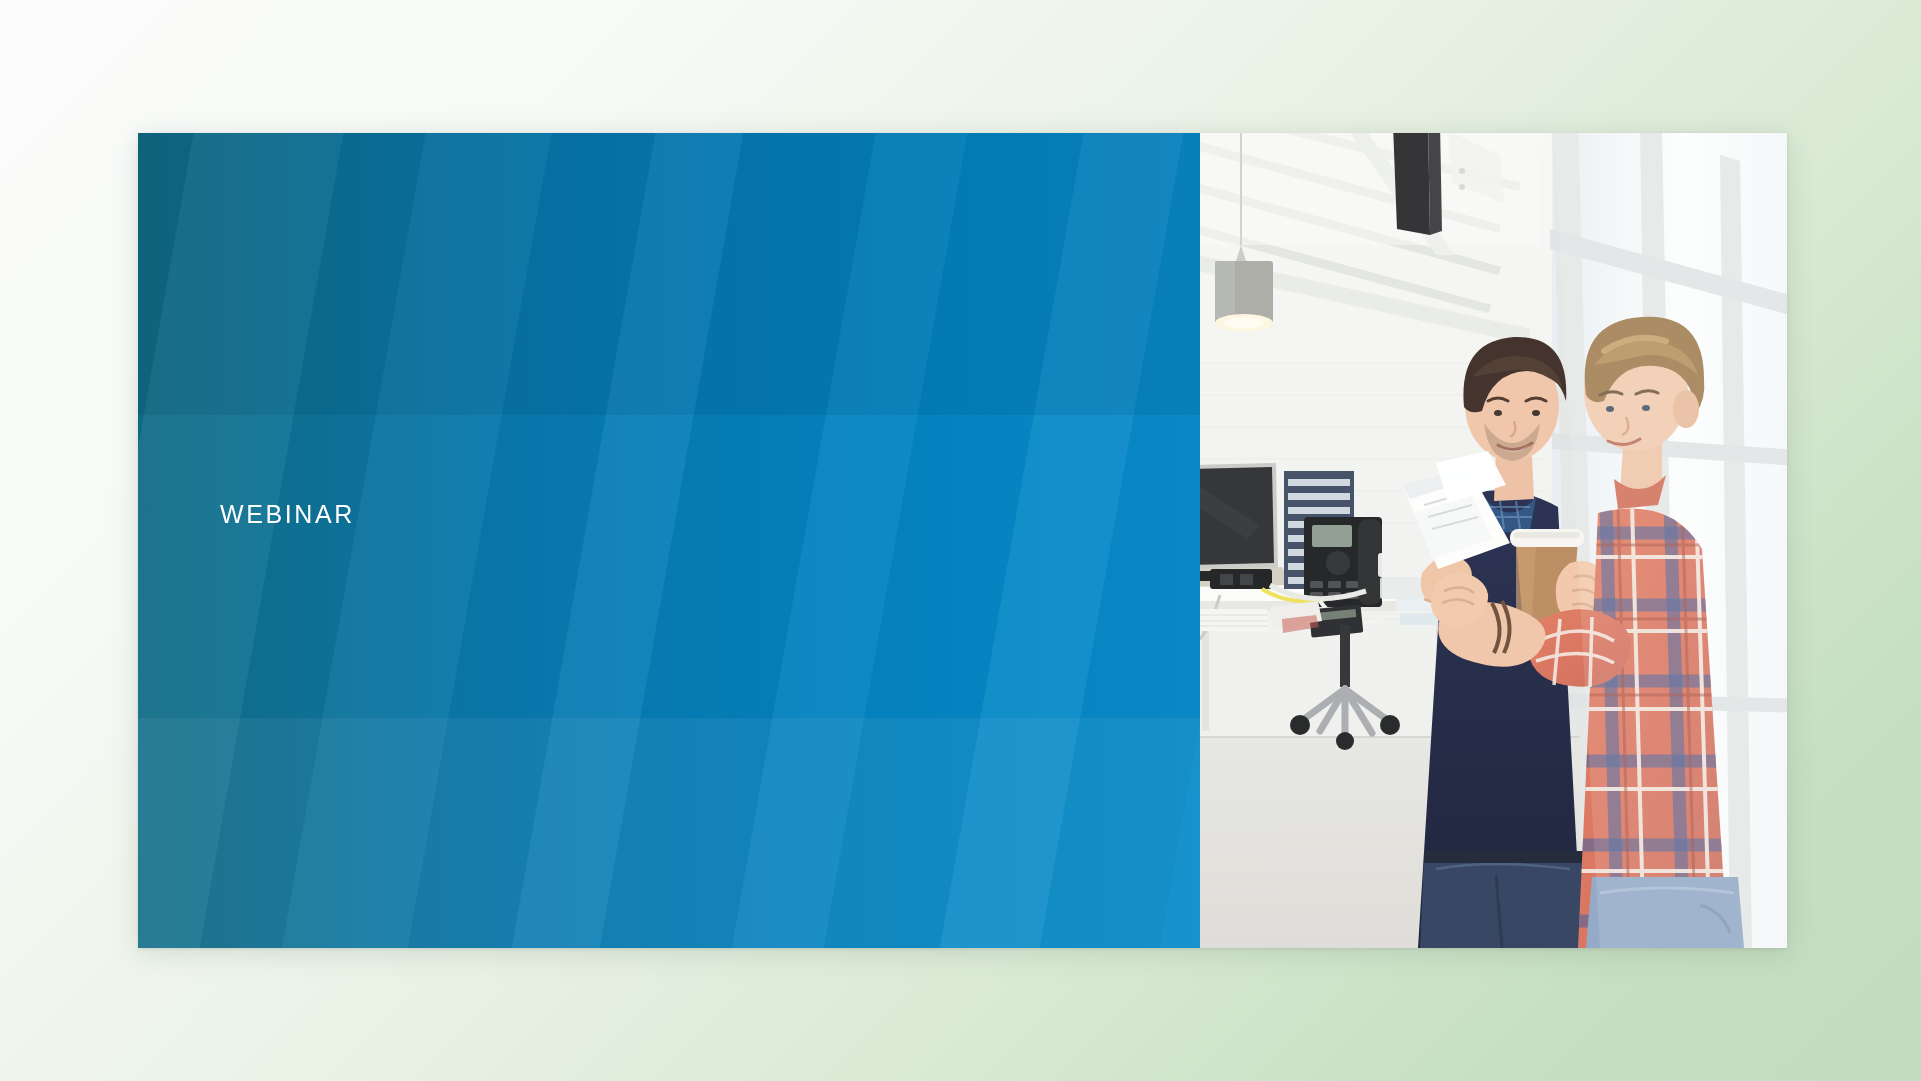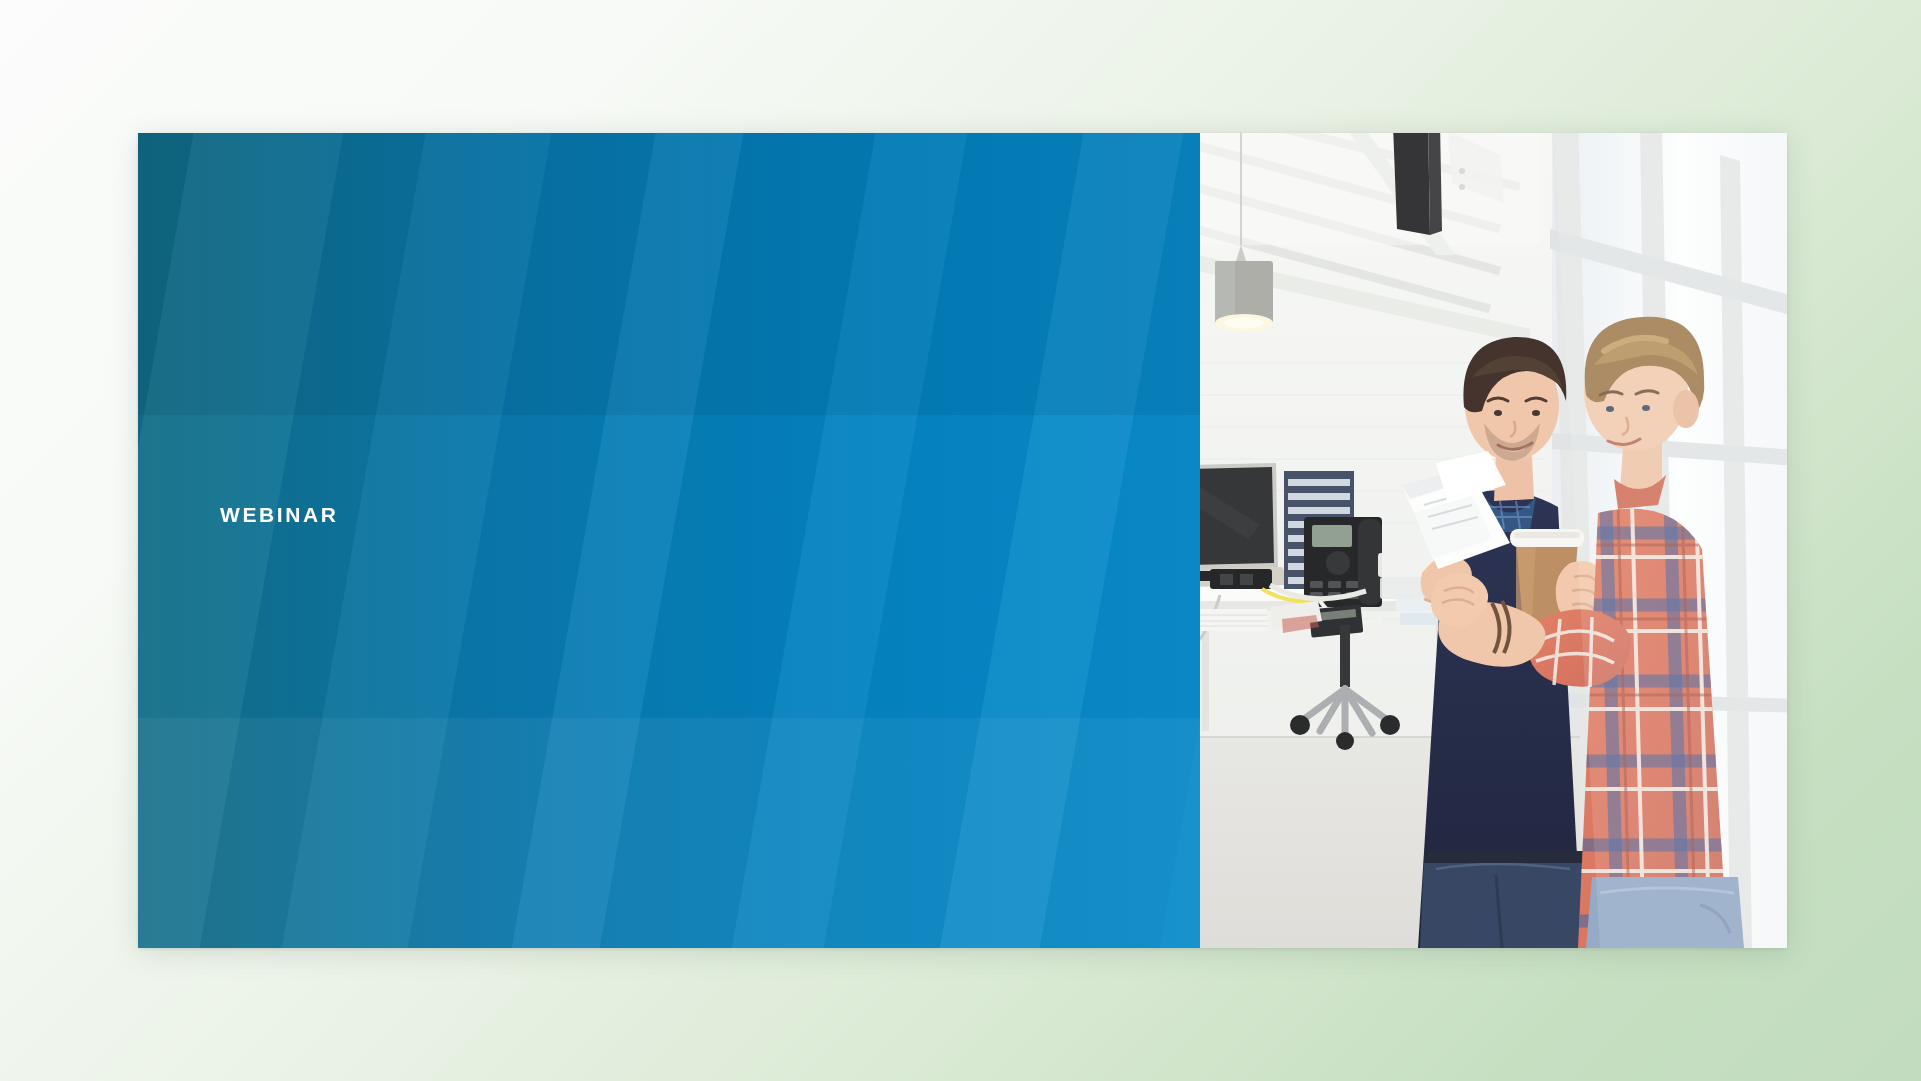--- a/index.html
+++ b/index.html
@@ -30,21 +30,21 @@
   .bands{position:absolute;inset:0;}
   .bands b{position:absolute;left:0;right:0;display:block;}
 
   
   #panel-text{
     position:absolute;left:82px;top:0;right:40px;bottom:0;
     display:flex;flex-direction:column;justify-content:center;
     z-index:6;
   }
   #eyebrow{
-    color:#ffffff;font-size:21px;letter-spacing:2.6px;font-weight:700;
+    color:#ffffff;font-size:25px;letter-spacing:2.6px;font-weight:400;
     margin-bottom:52px;line-height:1;
   }
   #headline{
     color:#ffffff;font-size:106px;line-height:1.135;font-weight:300;
     letter-spacing:-1.5px;margin:0;white-space:pre-line;
     font-stretch:semi-condensed;
   }
 
   
   #photo{position:relative;width:587px;height:100%;overflow:hidden;background:#f4f5f3;}

